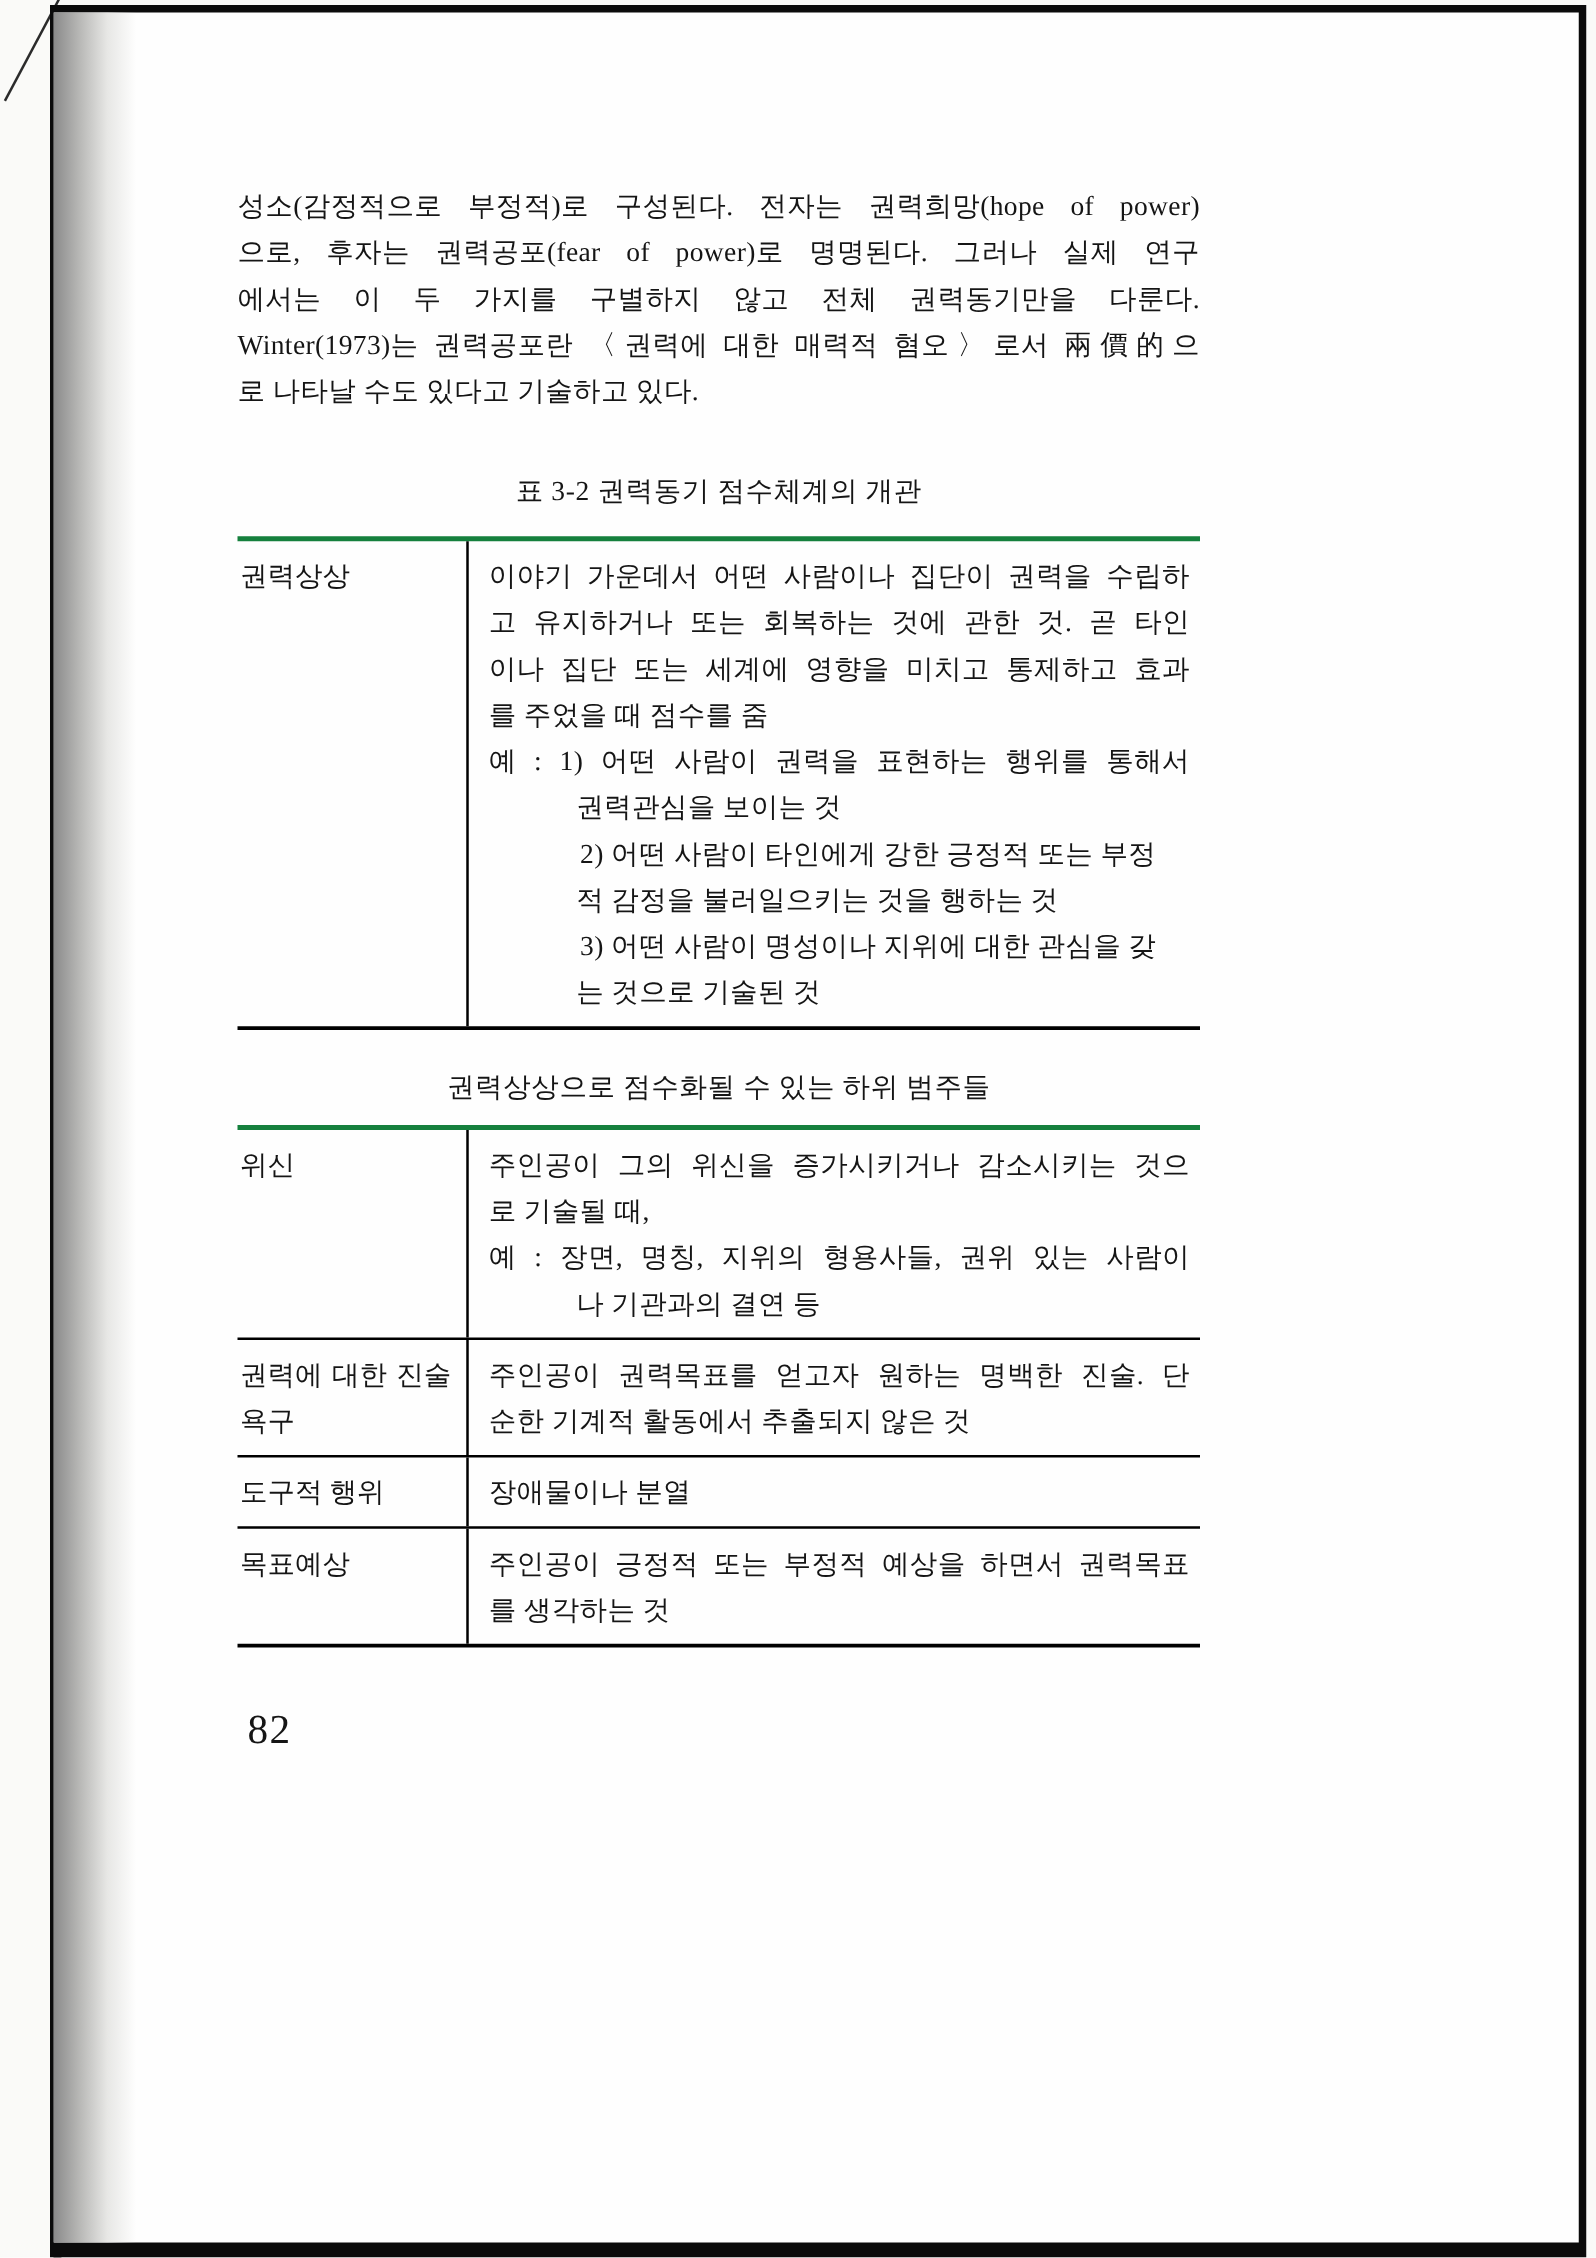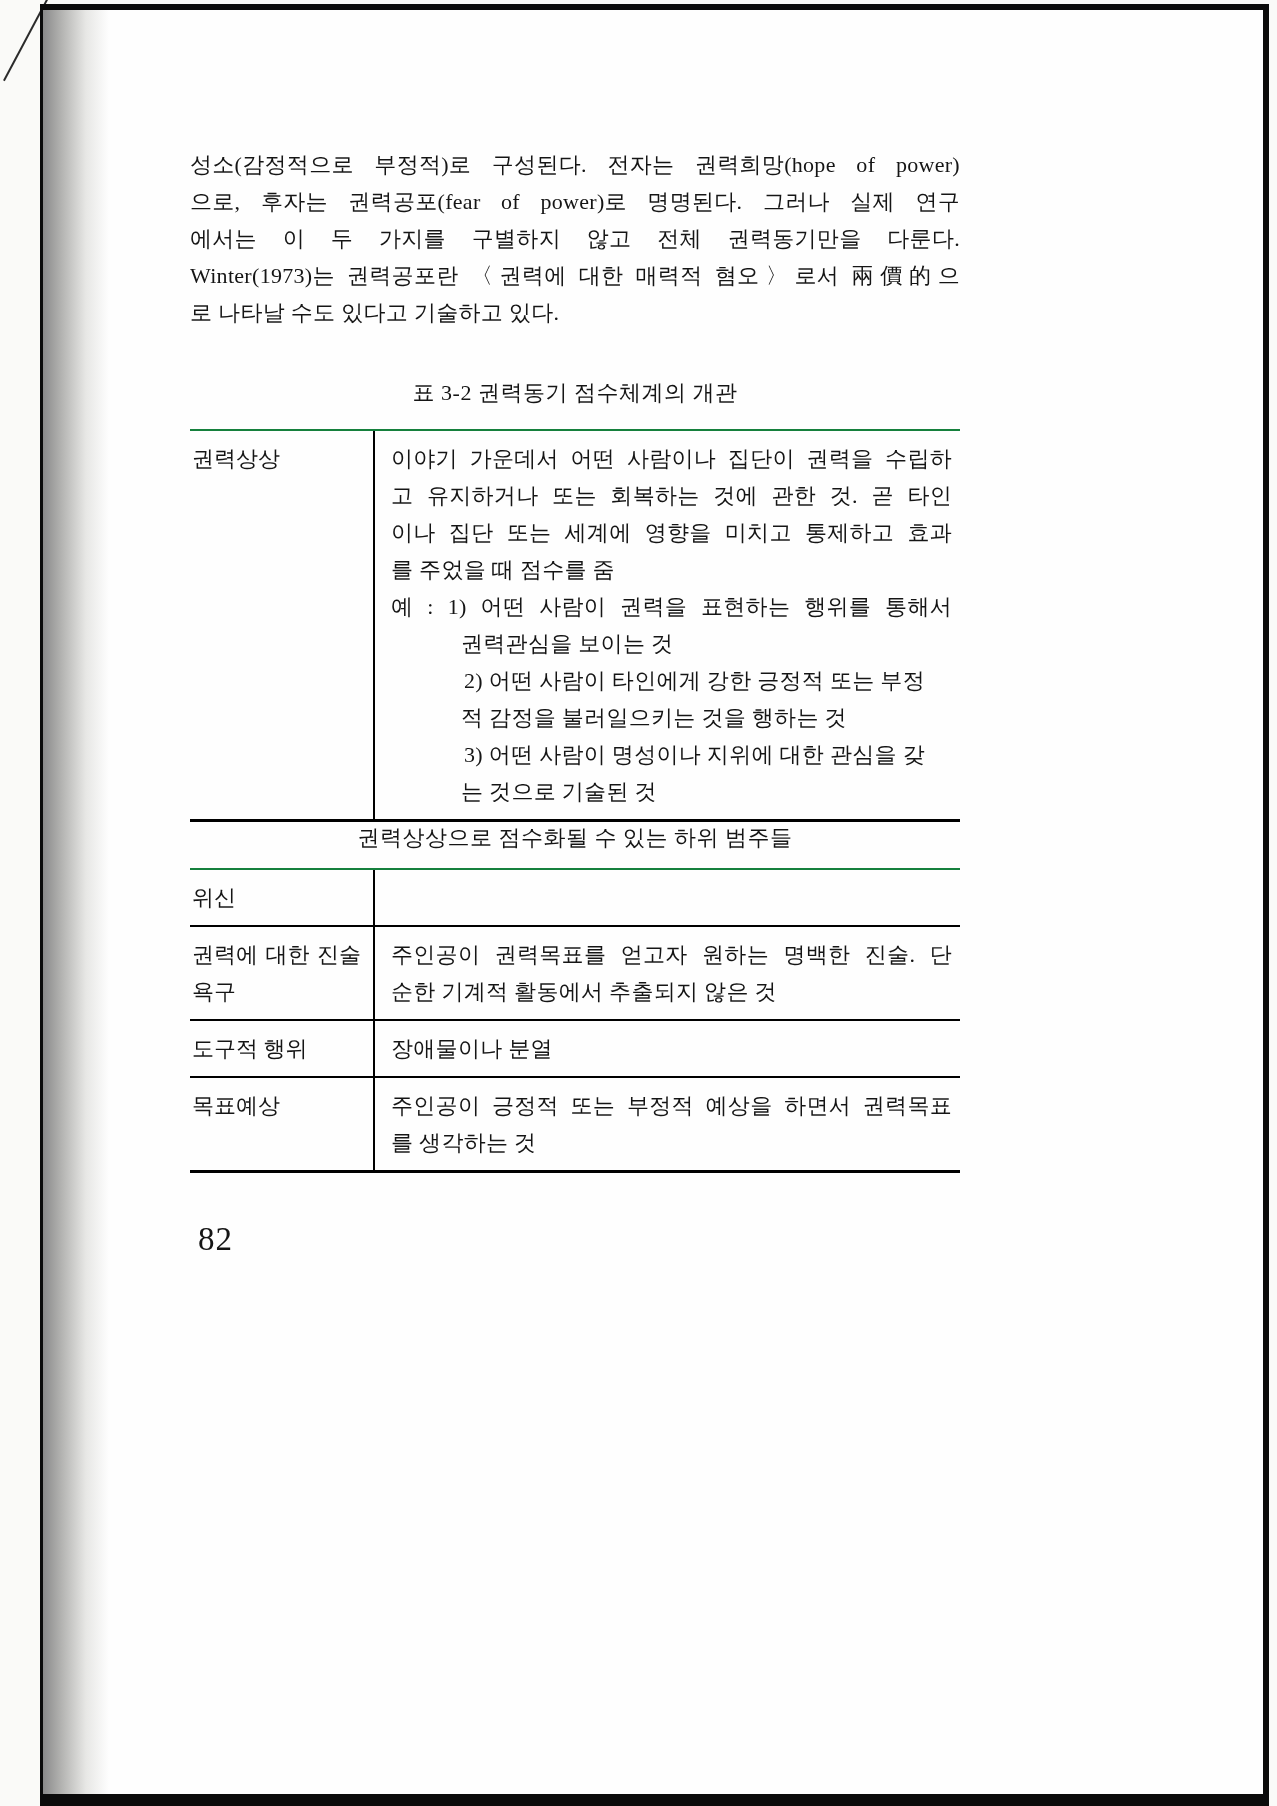--- a/index.html
+++ b/index.html
@@ -42,24 +42,24 @@
   }
   .ind-1 { padding-left:46px;text-align:center; }
   .ind-2 { padding-left:70px; }
 
   .caption {
     text-align:center;
     font-size:22px; height:32px; line-height:32px;
     letter-spacing:0.5px;
   }
   .cap1 { margin-top:46px; }
-  .cap2 { }
+  .cap2 { margin-top:30px; }
 
   .tbl {
-    border-top:2px solid #15803d;
+    border-top:4px solid #15803d;
     border-bottom:3px solid #000;
   }
   .tbl1 { margin-top:20px; }
   .tbl2 { margin-top:14px; }
   .t-row { display:flex; }
   .t-row + .t-row { border-top:2px solid #000; }
   .t-label {
     width:185px; box-sizing:border-box;
     border-right:2px solid #000;
     padding:9px 12px 9px 2px;
@@ -116,20 +116,26 @@
         </div>
       </div>
     </div>
 
     <div class="caption cap2">권력상상으로 점수화될 수 있는 하위 범주들</div>
 
     <div class="tbl tbl2">
 
       <div class="t-row">
         <div class="t-label">위신</div>
+        <div class="t-content">
+          <div class="line just">주인공이 그의 위신을 증가시키거나 감소시키는 것으</div>
+          <div class="line">로 기술될 때,</div>
+          <div class="line just">예 : 장면, 명칭, 지위의 형용사들, 권위 있는 사람이</div>
+          <div class="line ind-2">나 기관과의 결연 등</div>
+        </div>
       </div>
 
       <div class="t-row">
         <div class="t-label">권력에 대한 진술욕구</div>
         <div class="t-content">
           <div class="line just">주인공이 권력목표를 얻고자 원하는 명백한 진술. 단</div>
           <div class="line">순한 기계적 활동에서 추출되지 않은 것</div>
         </div>
       </div>
 

